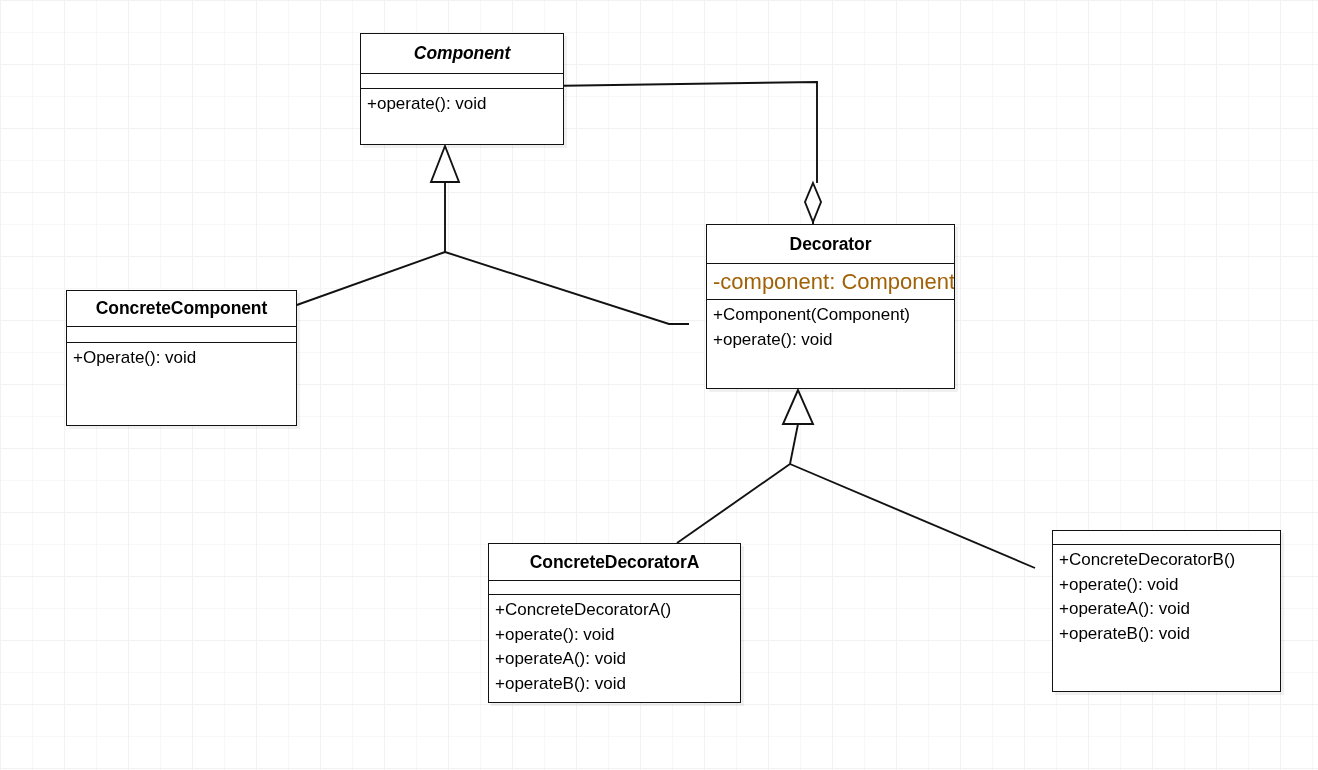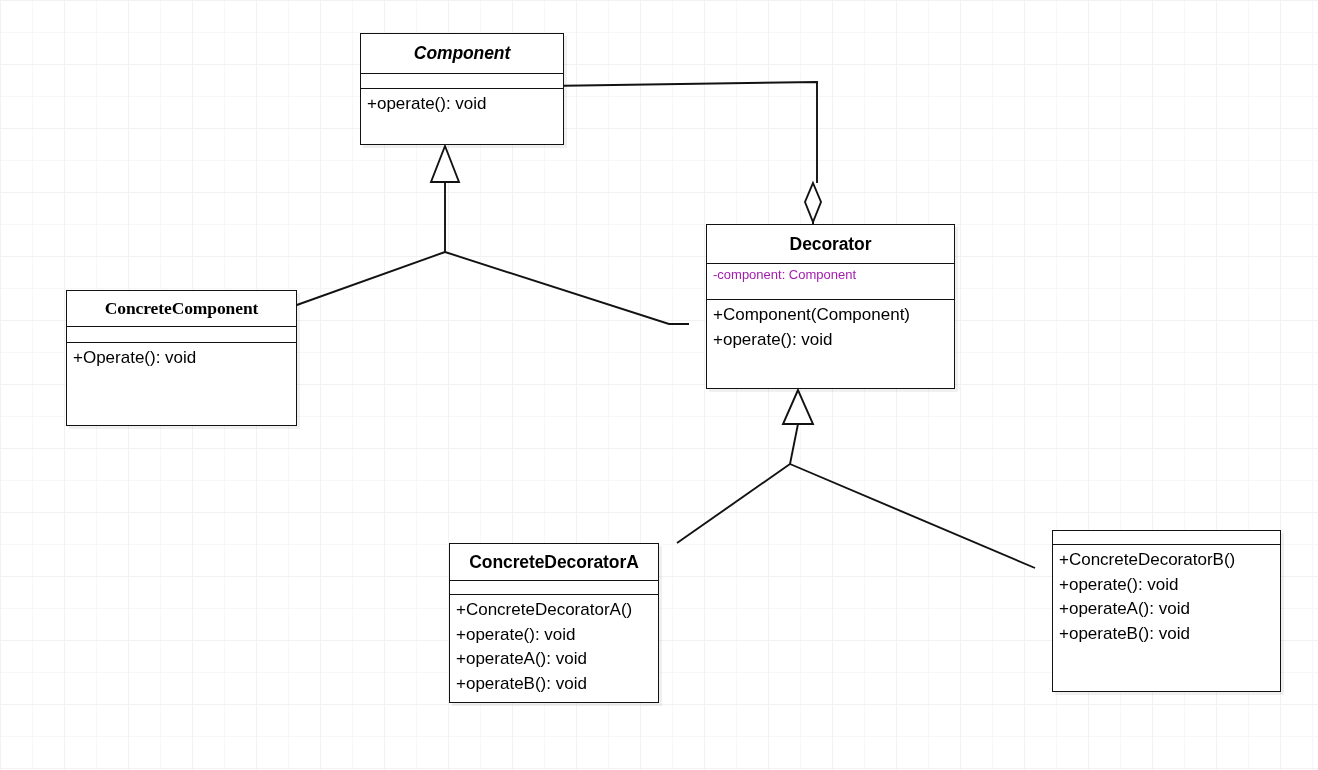--- a/index.html
+++ b/index.html
@@ -52,24 +52,25 @@
     letter-spacing: -0.1px;
     padding: 0 6px;
   }
   .cls-title.abstract {
     font-style: italic;
   }
   .cls-attrs {
     box-sizing: border-box;
     border-bottom: 1.6px solid #121212;
     padding: 2px 5px 2px 6px;
-    font-size: 13px;
-    color: #a21caf;
+    font-size: 22px;
+    color: #a16207;
     line-height: 1.45;
     overflow: hidden;
+    text-align: right;
   }
   .cls-ops {
     box-sizing: border-box;
     padding: 3px 5px 2px 6px;
     font-size: 17px;
     color: #000000;
     line-height: 1.45;
     flex: 1;
     overflow: hidden;
   }
@@ -107,39 +108,39 @@
 
   <div class="uml-class" style="left:343px; top:33px; width:204px; height:112px;">
     <div class="cls-title abstract" style="height:40px;">Component</div>
     <div class="cls-attrs" style="height:15px;"></div>
     <div class="cls-ops">
       <div class="member">+operate(): void</div>
     </div>
   </div>
 
   <div class="uml-class" style="left:49px; top:290px; width:231px; height:136px;">
-    <div class="cls-title" style="height:36px;font-family:Liberation Serif, serif;">ConcreteComponent</div>
+    <div class="cls-title" style="height:36px;">ConcreteComponent</div>
     <div class="cls-attrs" style="height:16px;"></div>
     <div class="cls-ops">
       <div class="member">+Operate(): void</div>
     </div>
   </div>
 
   <div class="uml-class" style="left:689px; top:224px; width:249px; height:165px;">
     <div class="cls-title" style="height:39px;">Decorator</div>
     <div class="cls-attrs" style="height:36px;">
       <div class="member">-component: Component</div>
     </div>
     <div class="cls-ops">
       <div class="member">+Component(Component)</div>
       <div class="member">+operate(): void</div>
     </div>
   </div>
 
-  <div class="uml-class" style="left:432px; top:543px; width:210px; height:160px;">
+  <div class="uml-class" style="left:471px; top:543px; width:253px; height:160px;">
     <div class="cls-title" style="height:37px;">ConcreteDecoratorA</div>
     <div class="cls-attrs" style="height:14px;"></div>
     <div class="cls-ops">
       <div class="member">+ConcreteDecoratorA()</div>
       <div class="member">+operate(): void</div>
       <div class="member">+operateA(): void</div>
       <div class="member">+operateB(): void</div>
     </div>
   </div>
 

